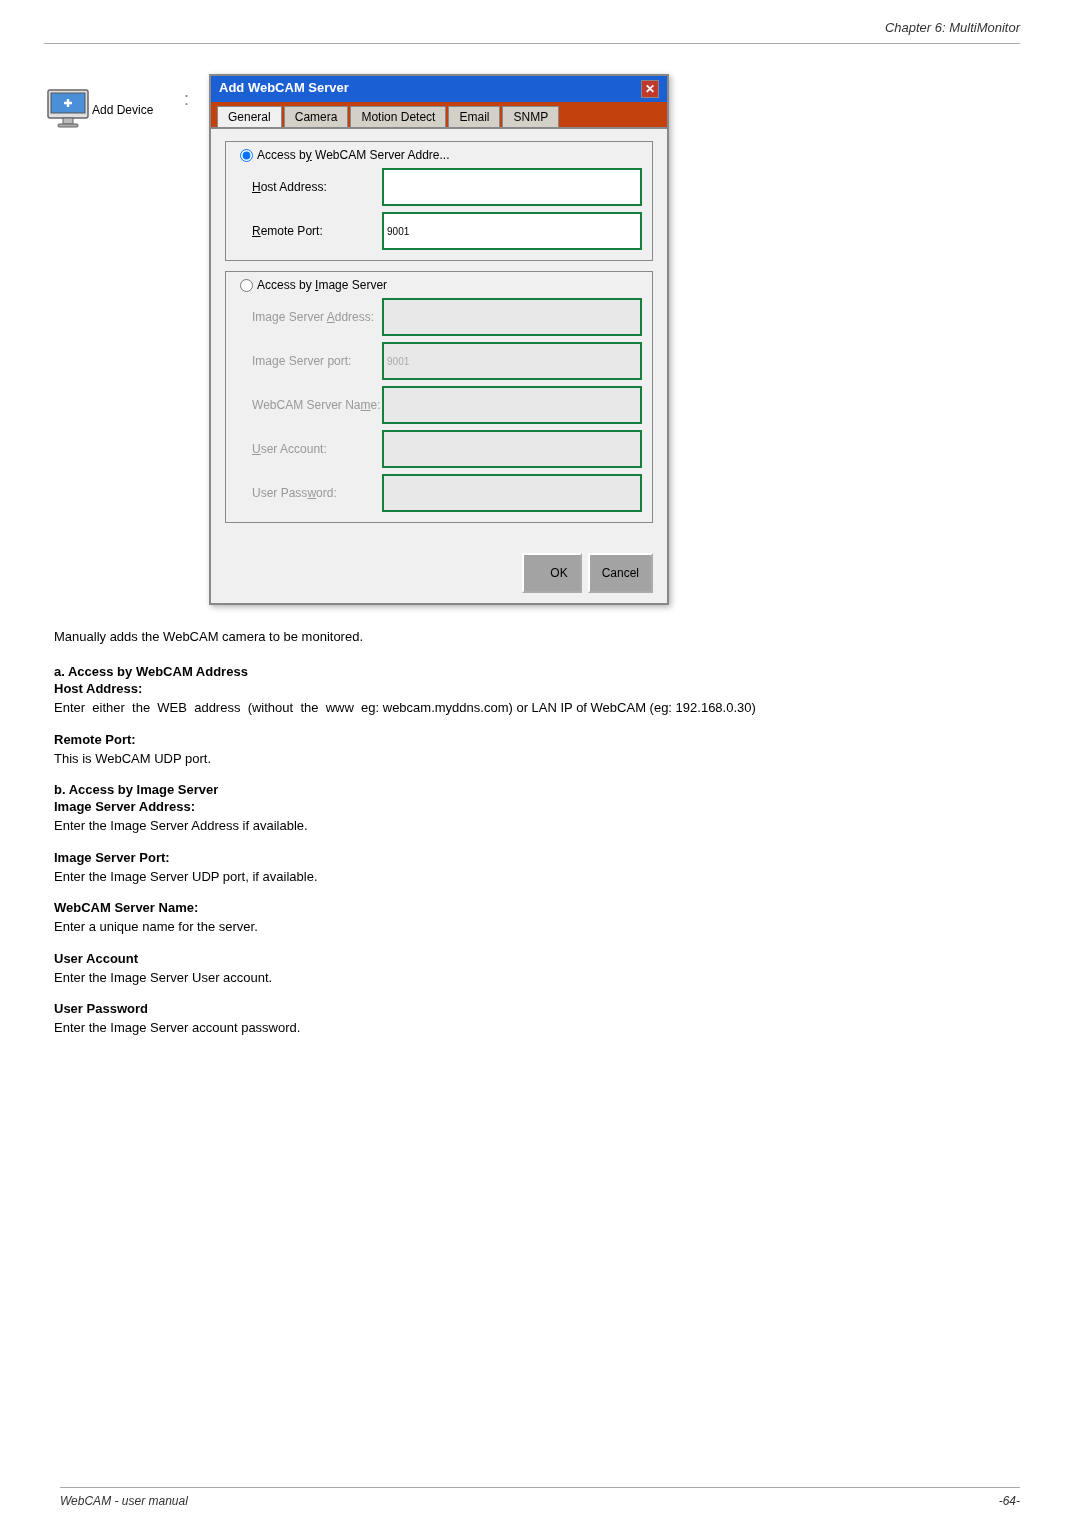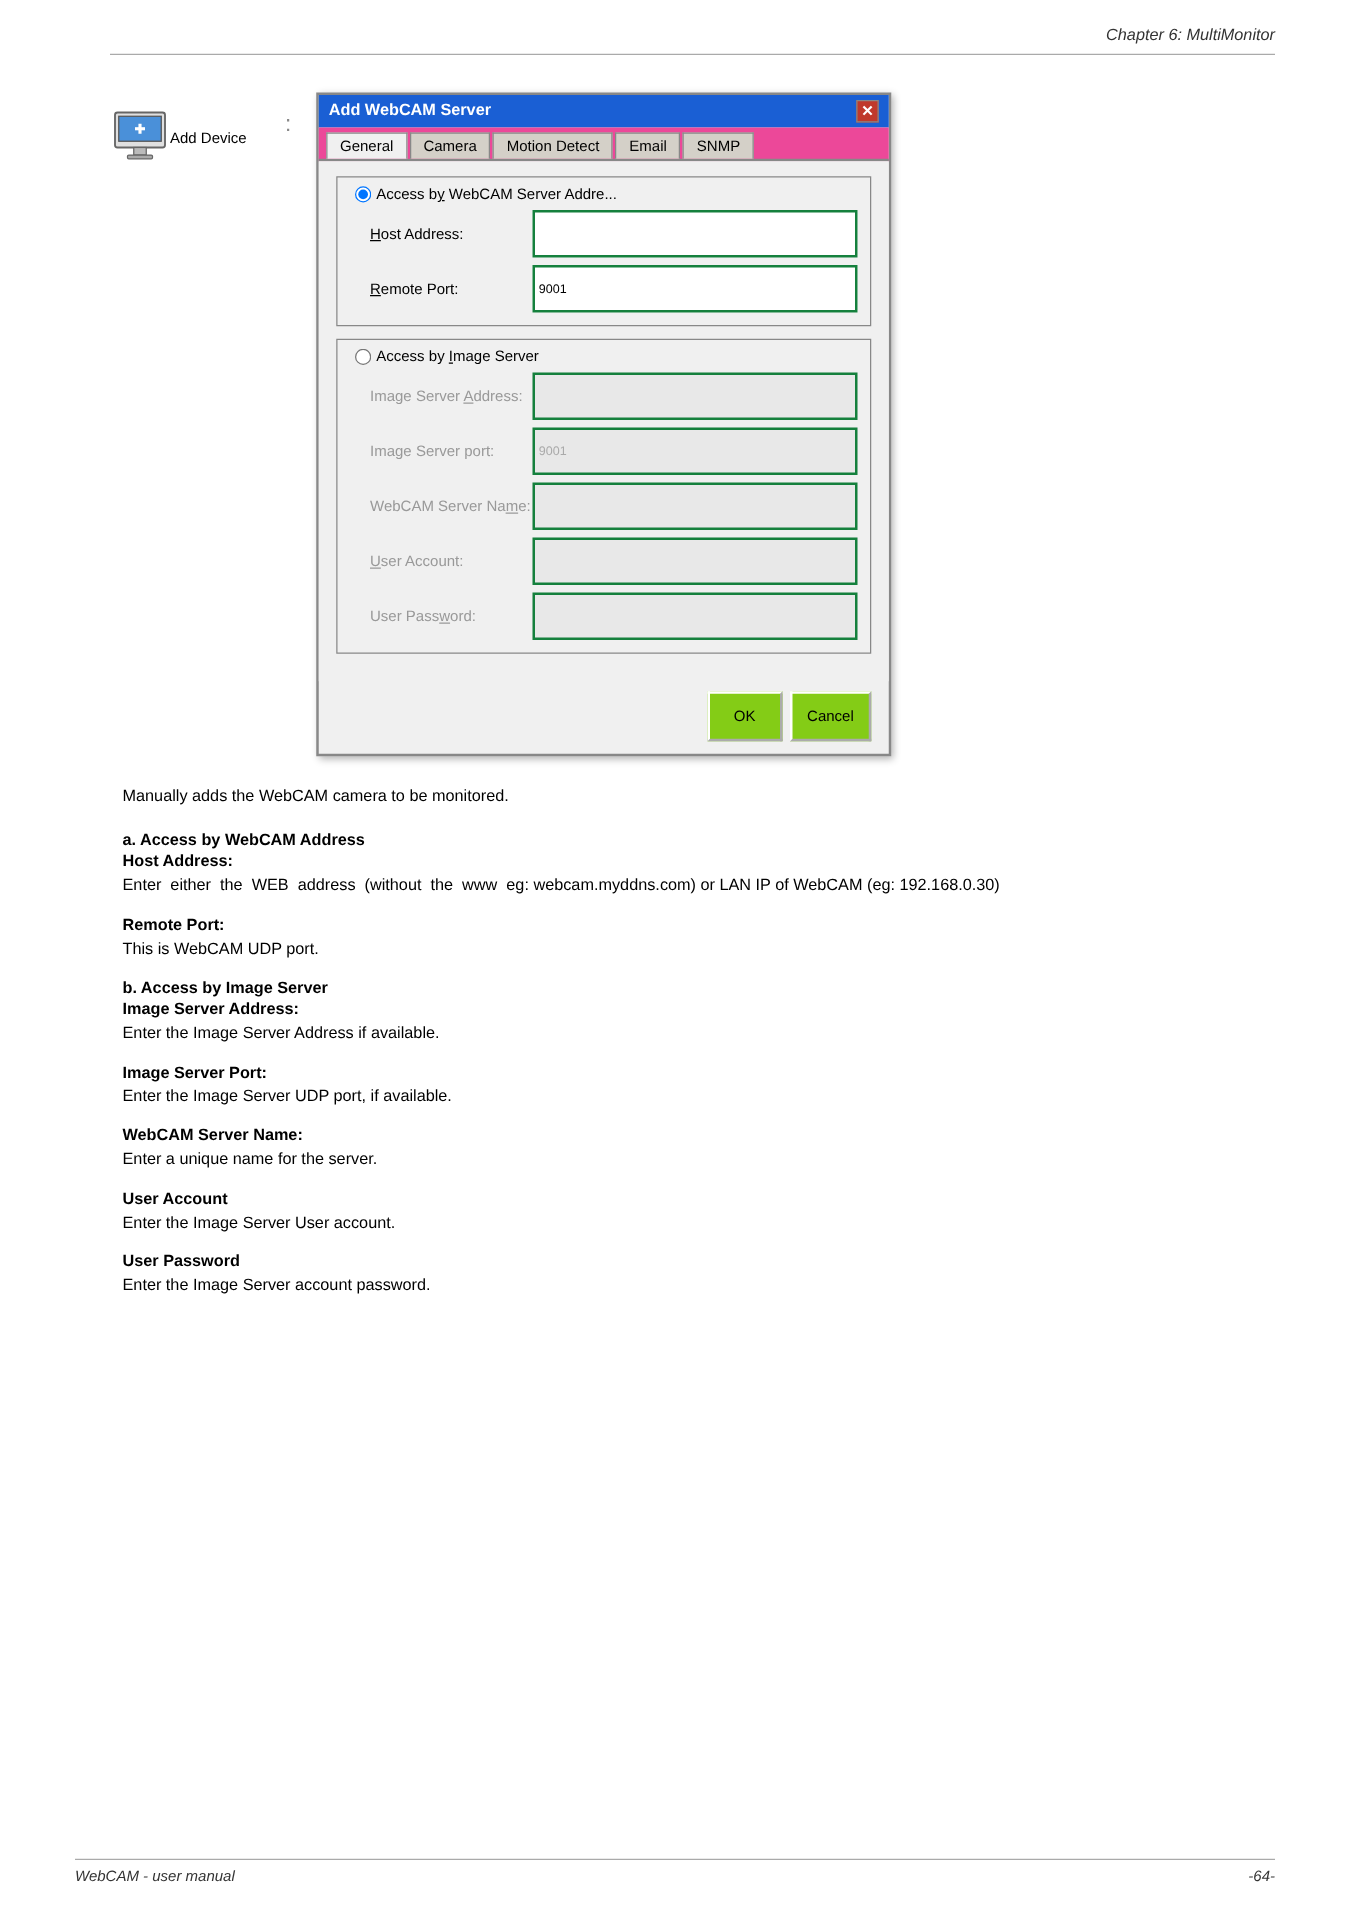--- a/index.html
+++ b/index.html
@@ -9,21 +9,21 @@
       background: #ffffff;
       color: #000000;
       width: 1080px;
       min-height: 1528px;
       position: relative;
     }
 
     .page-container {
       width: 1080px;
       min-height: 1528px;
-      padding: 20px 60px 40px 88px;
+      padding: 20px 60px 40px 44px;
       position: relative;
     }
 
     
     .chapter-header {
       text-align: right;
       font-style: italic;
       font-size: 13px;
       color: #333;
       padding-bottom: 8px;
@@ -99,21 +99,21 @@
       width: 18px;
       height: 18px;
       display: flex;
       align-items: center;
       justify-content: center;
       cursor: pointer;
     }
 
     .dialog-tabs {
       display: flex;
-      background: #ec4899;
+      background: #c2410c;
       padding: 4px 6px 0 6px;
       border-bottom: 2px solid #888;
       font-size: 12px;
     }
 
     .dialog-tab {
       padding: 3px 10px;
       border: 1px solid #888;
       border-bottom: none;
       background: #d4d0c8;
@@ -189,25 +189,26 @@
     .dialog-footer {
       display: flex;
       justify-content: flex-end;
       gap: 6px;
       padding: 8px 14px 10px 14px;
     }
 
     .dialog-btn {
       min-width: 60px;
       height: 40px;
-      background: #84cc16;
+      background: #a3a3a3;
       border: 2px outset #fff;
       font-size: 12px;
       cursor: pointer;
       padding: 2px 12px;
+      text-align: right;
     }
 
     
     .underline { text-decoration: underline; }
 
     
     .content-body {
       margin-top: 10px;
       padding: 0 10px;
     }

